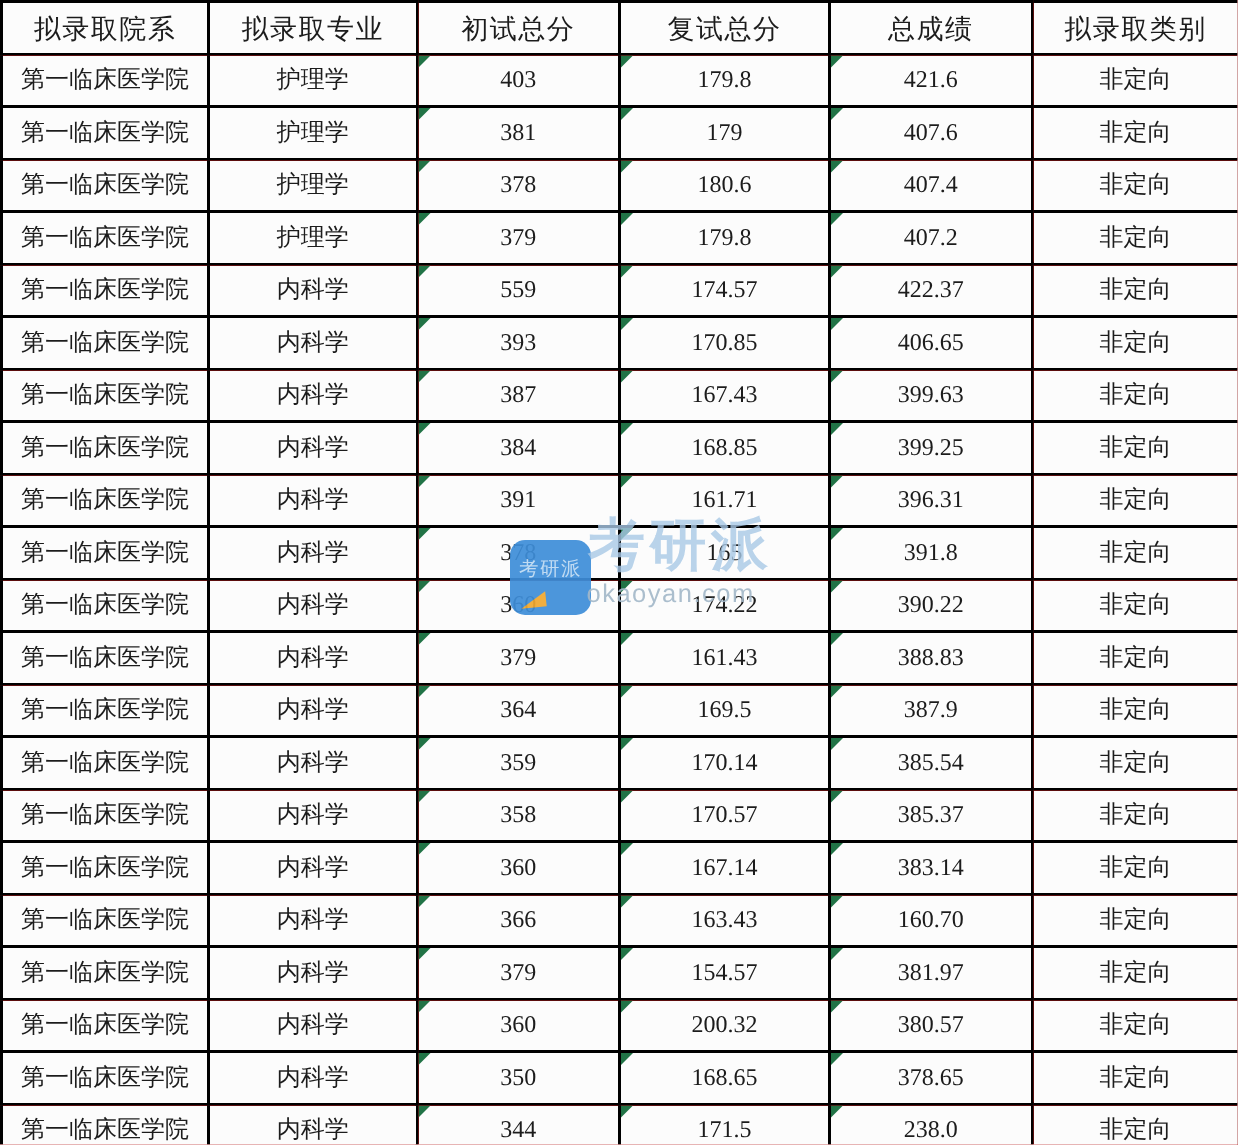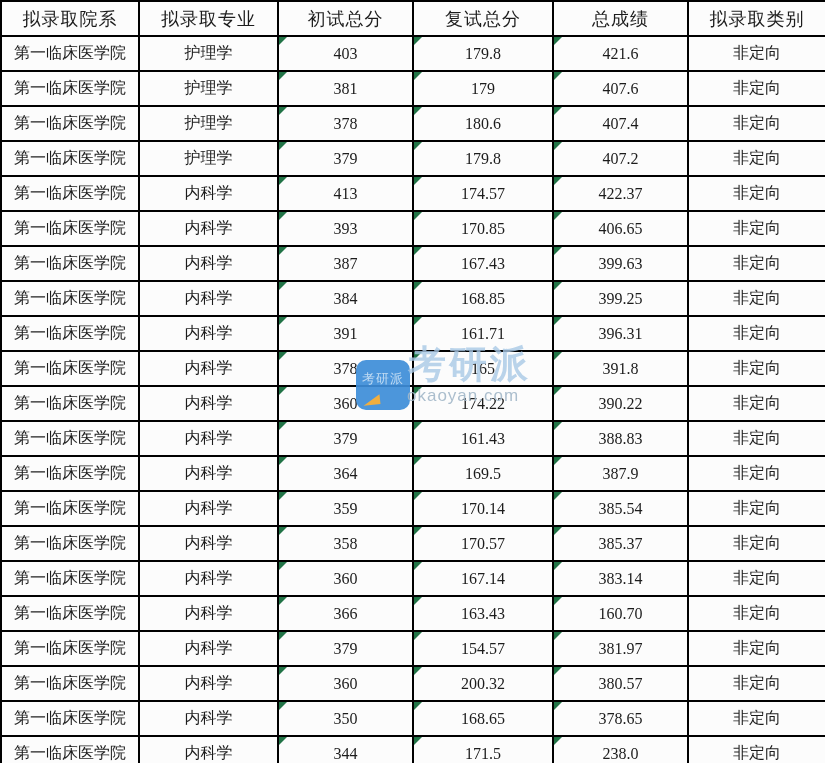--- a/index.html
+++ b/index.html
@@ -56,21 +56,21 @@
     left: 0;
     width: 0;
     height: 0;
     border-top: 8px solid #217346;
     border-right: 8px solid transparent;
   }
 
   
   .watermark {
     position: absolute;
-    left: 356px;
+    left: 340px;
     top: 346px;
     width: 180px;
     height: 70px;
     pointer-events: none;
     z-index: 5;
   }
   .wm-logo {
     position: absolute;
     left: 0;
     top: 14px;
@@ -179,21 +179,21 @@
           <td><span>第一临床医学院</span></td>
           <td><span>护理学</span></td>
           <td><span class="tri"></span><span>379</span></td>
           <td><span class="tri"></span><span>179.8</span></td>
           <td><span class="tri"></span><span>407.2</span></td>
           <td><span>非定向</span></td>
         </tr>
         <tr>
           <td><span>第一临床医学院</span></td>
           <td><span>内科学</span></td>
-          <td><span class="tri"></span><span>413</span></td>
+          <td><span class="tri"></span><span>559</span></td>
           <td><span class="tri"></span><span>174.57</span></td>
           <td><span class="tri"></span><span>422.37</span></td>
           <td><span>非定向</span></td>
         </tr>
         <tr>
           <td><span>第一临床医学院</span></td>
           <td><span>内科学</span></td>
           <td><span class="tri"></span><span>393</span></td>
           <td><span class="tri"></span><span>170.85</span></td>
           <td><span class="tri"></span><span>406.65</span></td>

